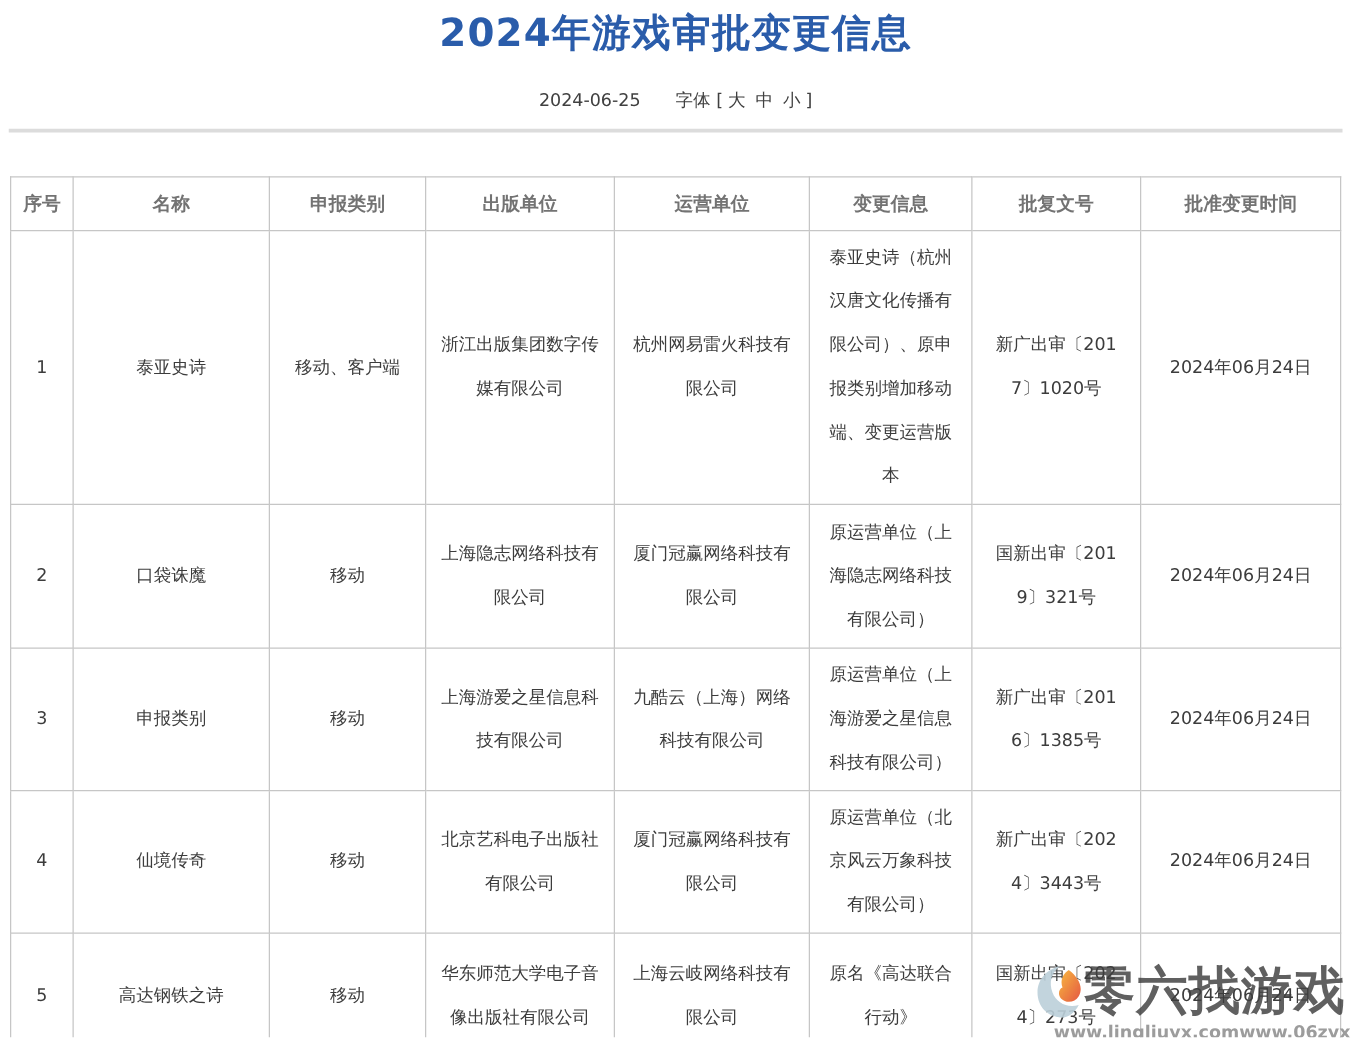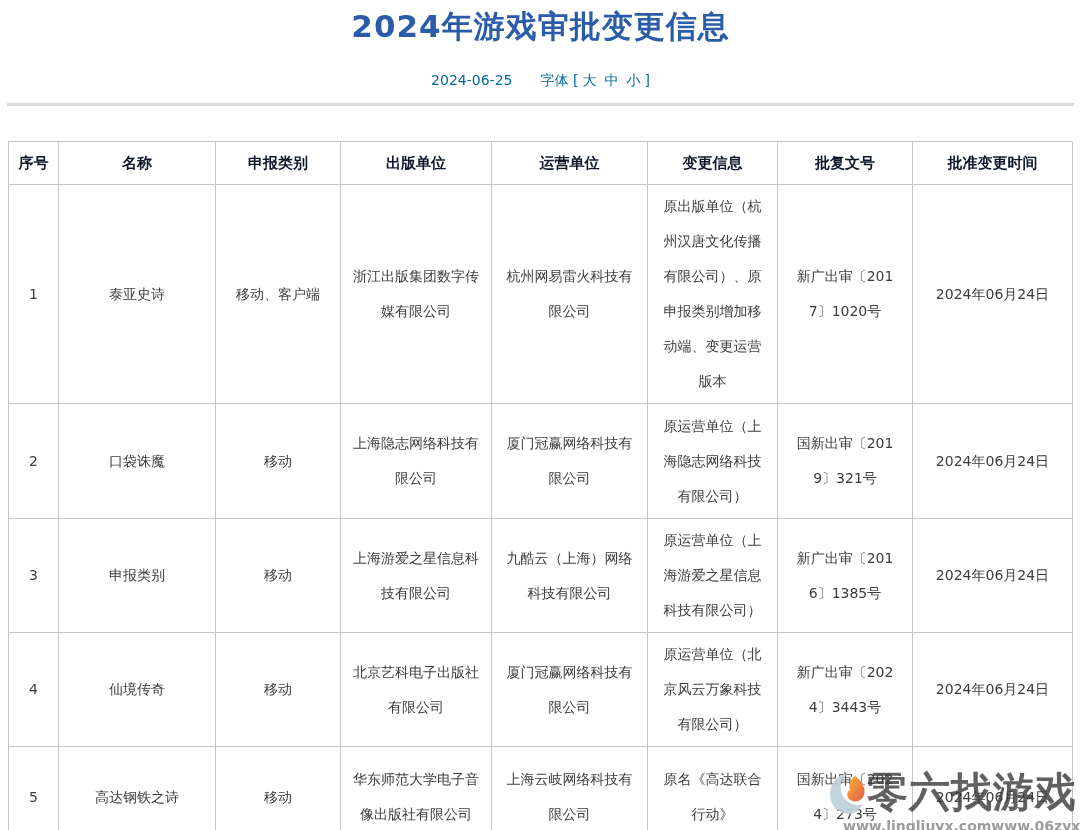--- a/index.html
+++ b/index.html
@@ -15,21 +15,21 @@
     text-align:center;
     font-size:31px;
     font-weight:bold;
     color:#2a5caa;
     letter-spacing:1px;
   }
   .meta{
     margin-top:24px;
     text-align:center;
     font-size:14px;
-    color:#0369a1;
+    color:#404040;
   }
   .font-selector{margin-left:28px;}
   .fsize{margin:0 4px;cursor:pointer;}
   .divider{
     height:3px;
     background:#dcdcdc;
     border:0;
     margin:13px 7px 0 7px;
   }
   table.approval{
@@ -38,21 +38,21 @@
     width:1064px;
     margin:35px 0 0 8px;
   }
   table.approval th, table.approval td{
     border:1px solid #c6c6c6;
     text-align:center;
     vertical-align:middle;
     overflow:hidden;
   }
   table.approval th{
-    color:#0f172a;
+    color:#737373;
     font-size:15px;
     font-weight:bold;
     height:40px;
     background:#ffffff;
   }
   table.approval td{
     font-size:14px;
     color:#3c3c3c;
     line-height:2.5;
     padding:4px 12px;
@@ -137,21 +137,21 @@
           <th>批准变更时间</th>
         </tr>
     </thead>
     <tbody>
         <tr>
           <td>1</td>
           <td>泰亚史诗</td>
           <td>移动、客户端</td>
           <td>浙江出版集团数字传媒有限公司</td>
           <td>杭州网易雷火科技有限公司</td>
-          <td>原出版单位（杭州汉唐文化传播有限公司）、原申报类别增加移动端、变更运营版本</td>
+          <td>泰亚史诗（杭州汉唐文化传播有限公司）、原申报类别增加移动端、变更运营版本</td>
           <td>新广出审〔2017〕1020号</td>
           <td>2024年06月24日</td>
         </tr>
         <tr>
           <td>2</td>
           <td>口袋诛魔</td>
           <td>移动</td>
           <td>上海隐志网络科技有限公司</td>
           <td>厦门冠赢网络科技有限公司</td>
           <td>原运营单位（上海隐志网络科技有限公司）</td>

